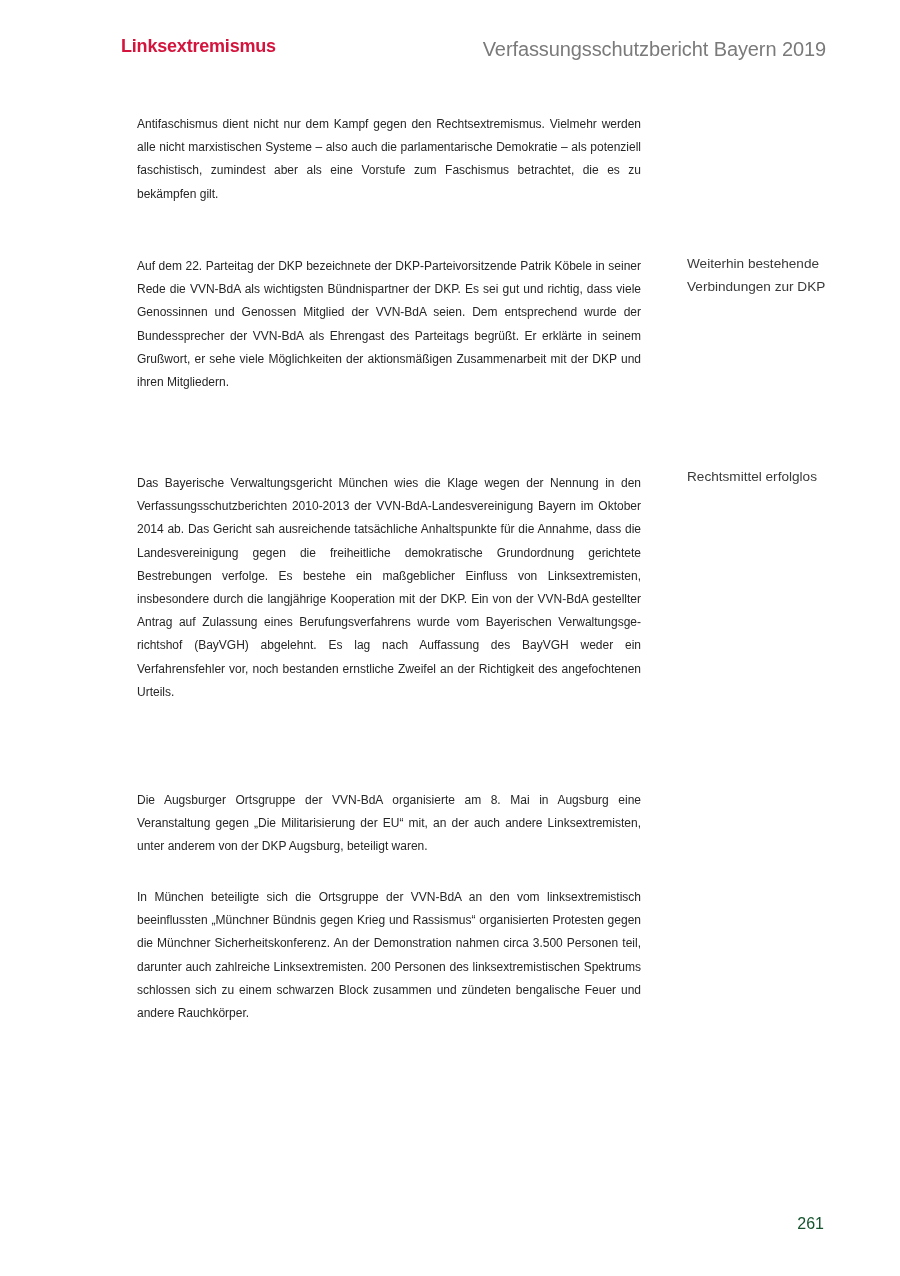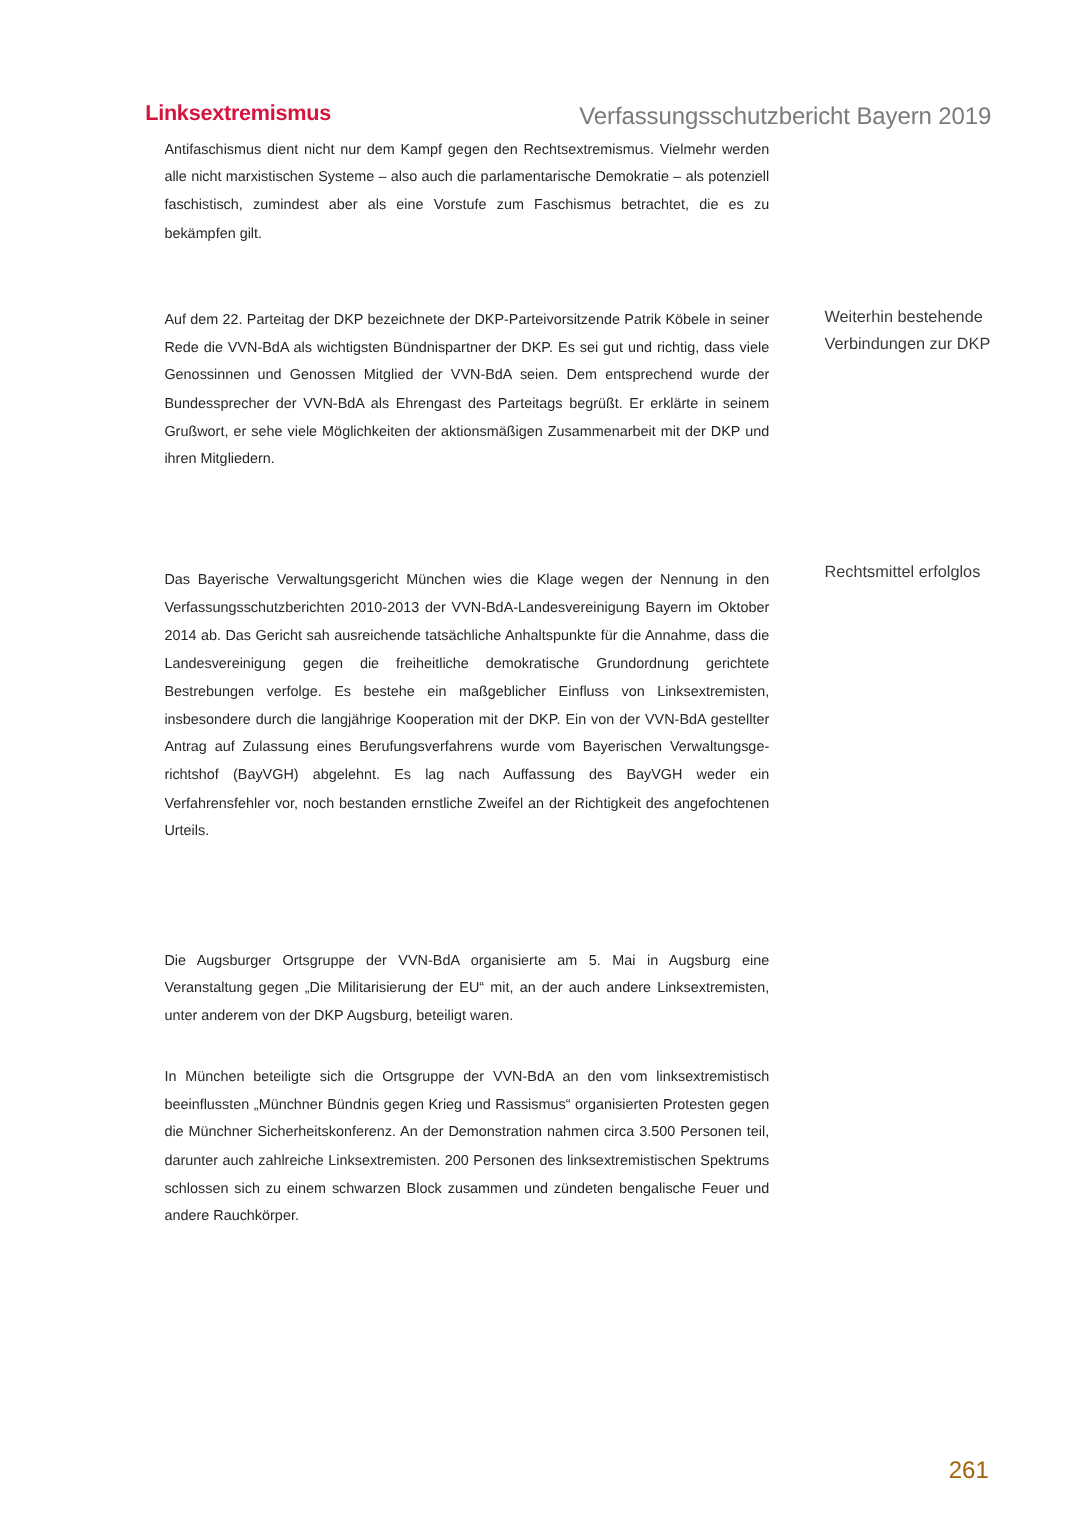--- a/index.html
+++ b/index.html
@@ -14,21 +14,20 @@
       overflow: hidden;
       font-family: "Liberation Sans", "DejaVu Sans", sans-serif;
       color: #2a2a2a;
     }
     .page-header {
       position: absolute;
       top: 36px;
       left: 121px;
       width: 705px;
       height: 24px;
-      margin-top: 48px;
     }
     .section-title {
       position: absolute;
       left: 0;
       top: 0;
       font-size: 18px;
       font-weight: bold;
       color: #d4143c;
       letter-spacing: -0.2px;
     }
@@ -66,36 +65,36 @@
       font-size: 13.6px;
       line-height: 23px;
       color: #3a3a3a;
     }
     .mn1 { top: 240px; margin-top: 12px; }
     .mn2 { top: 449px; margin-top: 16px; }
     .page-number {
       position: absolute;
       right: 76px;
       top: 1215px;
-      font-size: 20px;
-      color: #a16207;
+      font-size: 16px;
+      color: #14532d;
     }
   </style>
 </head>
 <body>
 
 <header class="page-header">
   <div class="section-title">Linksextremismus</div>
   <div class="report-title">Verfassungsschutzbericht Bayern 2019</div>
 </header>
 
 <main class="main-column">
   <p class="paragraph p1">Antifaschismus dient nicht nur dem Kampf gegen den Rechts­extremismus. Vielmehr werden alle nicht marxistischen Syste­me – also auch die parlamentarische Demokratie – als potenziell faschistisch, zumindest aber als eine Vorstufe zum Faschismus betrachtet, die es zu bekämpfen gilt.</p>
   <p class="paragraph p2">Auf dem 22. Parteitag der DKP bezeichnete der DKP-Parteivor­sitzende Patrik Köbele in seiner Rede die VVN-BdA als wichtigs­ten Bündnispartner der DKP. Es sei gut und richtig, dass viele Genossinnen und Genossen Mitglied der VVN-BdA seien. Dem entsprechend wurde der Bundessprecher der VVN-BdA als Eh­rengast des Parteitags begrüßt. Er erklärte in seinem Grußwort, er sehe viele Möglichkeiten der aktionsmäßigen Zusammenar­beit mit der DKP und ihren Mitgliedern.</p>
   <p class="paragraph p3">Das Bayerische Verwaltungsgericht München wies die Klage wegen der Nennung in den Verfassungsschutzberichten 2010-2013 der VVN-BdA-Landesvereinigung Bayern im Oktober 2014 ab. Das Gericht sah ausreichende tatsächliche Anhaltspunkte für die Annahme, dass die Landesvereinigung gegen die freiheit­liche demokratische Grundordnung gerichtete Bestrebungen verfolge. Es bestehe ein maßgeblicher Einfluss von Linksextre­misten, insbesondere durch die langjährige Kooperation mit der DKP. Ein von der VVN-BdA gestellter Antrag auf Zulassung eines Berufungsverfahrens wurde vom Bayerischen Verwaltungsge­richtshof (BayVGH) abgelehnt. Es lag nach Auffassung des Bay­VGH weder ein Verfahrensfehler vor, noch bestanden ernstliche Zweifel an der Richtigkeit des angefochtenen Urteils.</p>
-  <p class="paragraph p4">Die Augsburger Ortsgruppe der VVN-BdA organisierte am 5. Mai in Augsburg eine Veranstaltung gegen „Die Militarisie­rung der EU“ mit, an der auch andere Linksextremisten, unter anderem von der DKP Augsburg, beteiligt waren.</p>
+  <p class="paragraph p4">Die Augsburger Ortsgruppe der VVN-BdA organisierte am 8. Mai in Augsburg eine Veranstaltung gegen „Die Militarisie­rung der EU“ mit, an der auch andere Linksextremisten, unter anderem von der DKP Augsburg, beteiligt waren.</p>
   <p class="paragraph p5">In München beteiligte sich die Ortsgruppe der VVN-BdA an den vom linksextremistisch beeinflussten „Münchner Bündnis gegen Krieg und Rassismus“ organisierten Protesten gegen die Münchner Sicherheitskonferenz. An der Demonstration nahmen circa 3.500 Personen teil, darunter auch zahlreiche Linksext­remisten. 200 Personen des linksextremistischen Spektrums schlossen sich zu einem schwarzen Block zusammen und zün­deten bengalische Feuer und andere Rauchkörper.</p>
 </main>
 
 <aside class="marginal-note mn1">Weiterhin bestehen­de Verbindungen zur DKP</aside>
 <aside class="marginal-note mn2">Rechtsmittel erfolglos</aside>
 
 <div class="page-number">261</div>
 
 </body></html>

